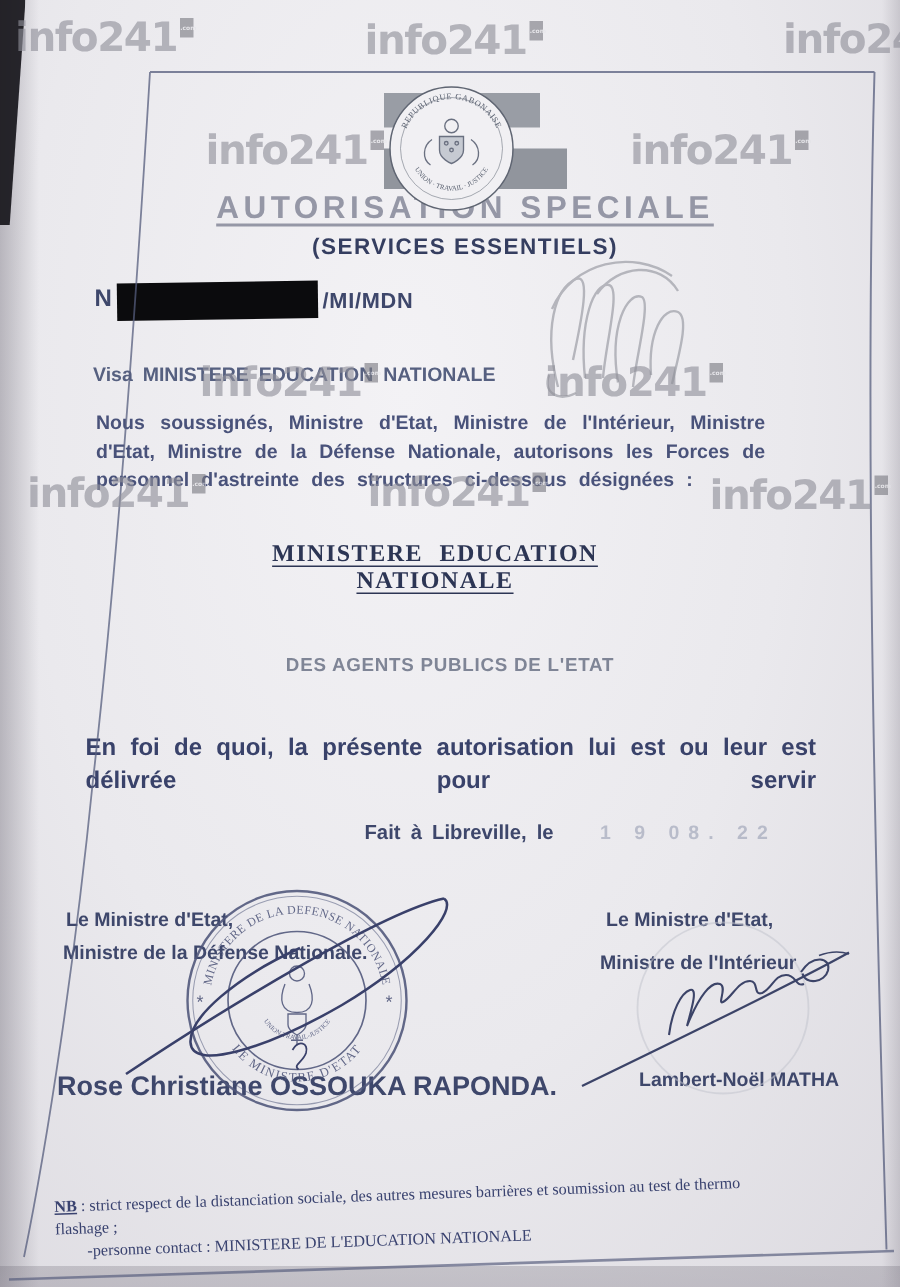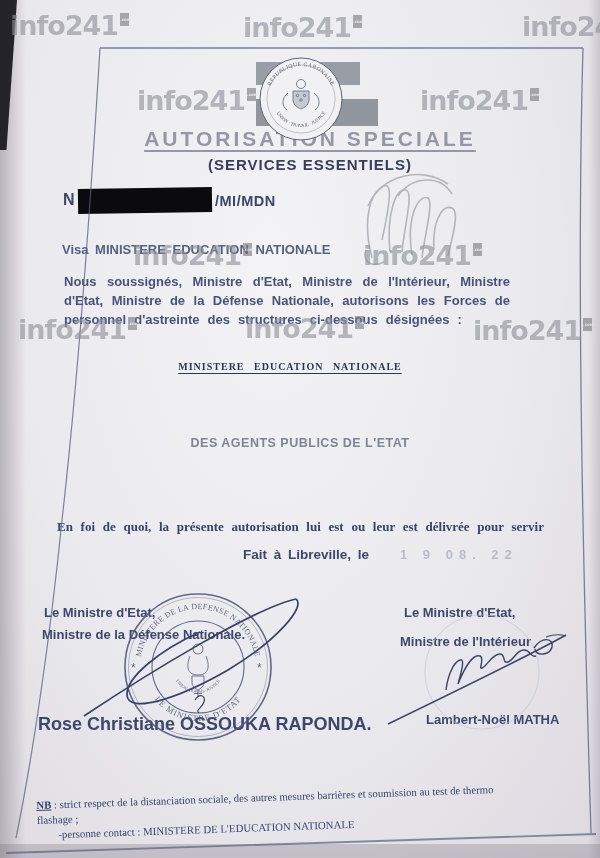--- a/index.html
+++ b/index.html
@@ -15,23 +15,23 @@
   
   .wm{position:absolute;font-family:"DejaVu Sans", sans-serif;font-weight:bold;font-size:27px;
       color:#90909a;opacity:.62;letter-spacing:-1px;white-space:nowrap;z-index:6;}
   .wmb{display:inline-block;width:9px;height:13px;background:#7b7b83;color:#e3e3e7;font-size:4px;
       line-height:13px;text-align:center;vertical-align:14px;margin-left:2px;letter-spacing:0;font-weight:bold;}
   
   .ink{color:#3e476b;font-weight:bold;z-index:3;}
   .jline{text-align:justify;text-align-last:justify;}
   .body-block{left:64px;top:272px;width:446px;font-size:13px;line-height:19px;word-spacing:4.5px;color:#49527a;}
   .body-block .last{text-align-last:left;}
-  .close-block{left:57px;top:516px;width:487px;font-size:13px;line-height:22px;word-spacing:3px;color:#39426a;font-family:Liberation Serif, serif;}
+  .close-block{left:57px;top:488px;width:487px;font-size:16px;line-height:22px;word-spacing:3px;color:#39426a;}
   .ministry{left:140px;top:361px;width:300px;text-align:center;font-family:"Liberation Serif", serif;
-      font-size:10px;font-weight:bold;letter-spacing:1px;word-spacing:6px;color:#2c3554;
+      font-size:16px;font-weight:bold;letter-spacing:1px;word-spacing:6px;color:#2c3554;
       text-decoration:underline;text-underline-offset:3px;}
   .oper{width:300px;left:150px;text-align:center;font-size:12.5px;font-weight:600;color:#7f8596;letter-spacing:.5px;}
   .title{left:115px;top:127px;width:390px;text-align:center;font-size:21px;font-weight:bold;letter-spacing:3px;
       color:#9597a6;text-decoration:underline;text-underline-offset:4px;z-index:3;}
   .subtitle{left:160px;top:156px;width:300px;text-align:center;font-size:15px;font-weight:bold;letter-spacing:1px;color:#353e60;z-index:3;}
   .foot{left:36px;top:798px;width:480px;font-family:"Liberation Serif", serif;font-size:10.8px;color:#3a4370;
       transform:rotate(-2deg);transform-origin:left top;z-index:3;line-height:15px;}
   .foot .nb{font-weight:bold;text-decoration:underline;}
   .foot .l2{margin-left:21px;}
   .datefaint{left:400px;top:547px;font-size:13px;font-weight:bold;letter-spacing:6px;color:#8890a8;opacity:.5;z-index:3;}

